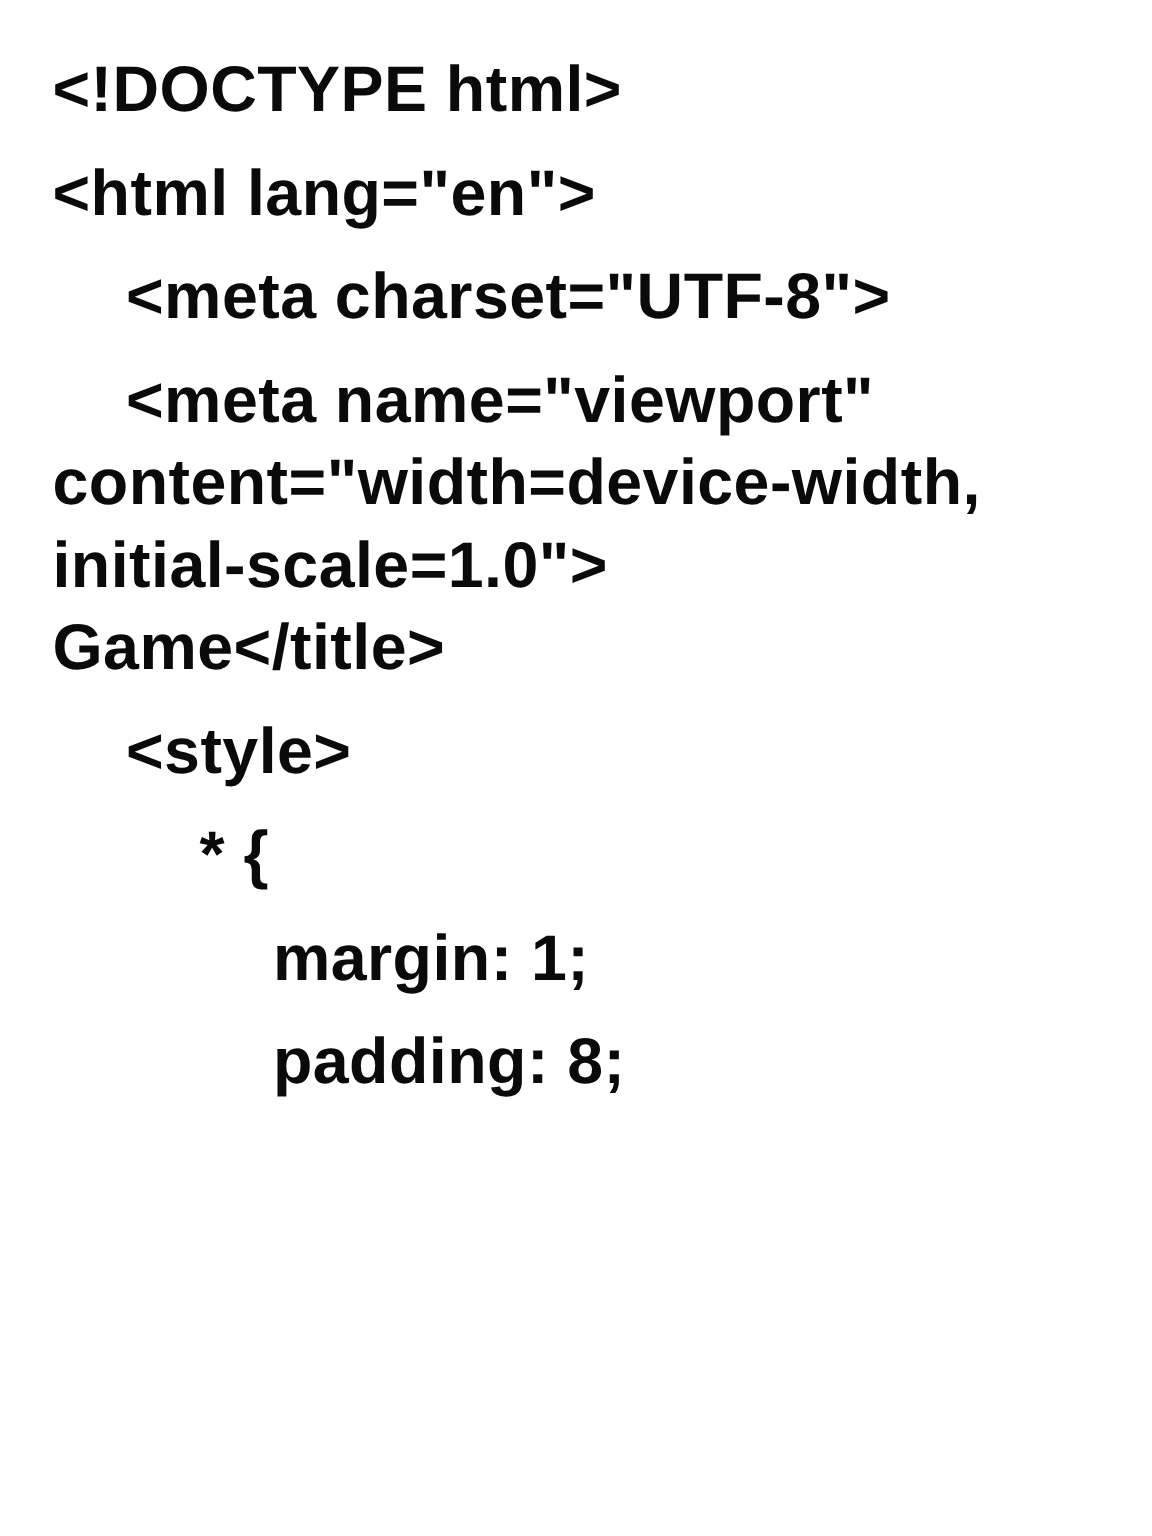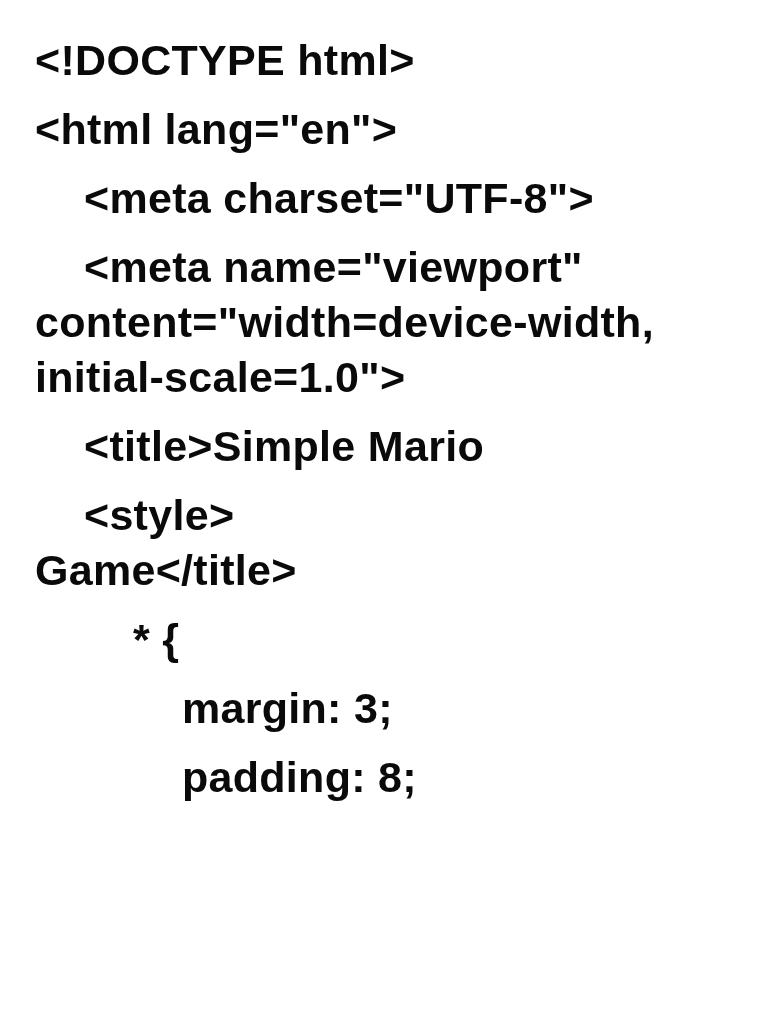--- a/index.html
+++ b/index.html
@@ -36,20 +36,19 @@
 <body>
 
 <div class="page">
   <div class="code-listing">
     <p class="code-line para">&lt;!DOCTYPE html&gt;</p>
     <p class="code-line para">&lt;html lang="en"&gt;</p>
     <p class="code-line para">    &lt;meta charset="UTF-8"&gt;</p>
     <p class="code-line para">    &lt;meta name="viewport"</p>
     <p class="code-line">content="width=device-width,</p>
     <p class="code-line">initial-scale=1.0"&gt;</p>
-    <p class="code-line para">    &lt;title&gt;Simple Mario</p>
+    <p class="code-line">Game&lt;/title&gt;</p>
     <p class="code-line para">    &lt;style&gt;</p>
-    <p class="code-line">Game&lt;/title&gt;</p>
     <p class="code-line para">        * {</p>
-    <p class="code-line para">            margin: 3;</p>
+    <p class="code-line para">            margin: 1;</p>
     <p class="code-line para">            padding: 8;</p>
   </div>
 </div>
 
 </body></html>

